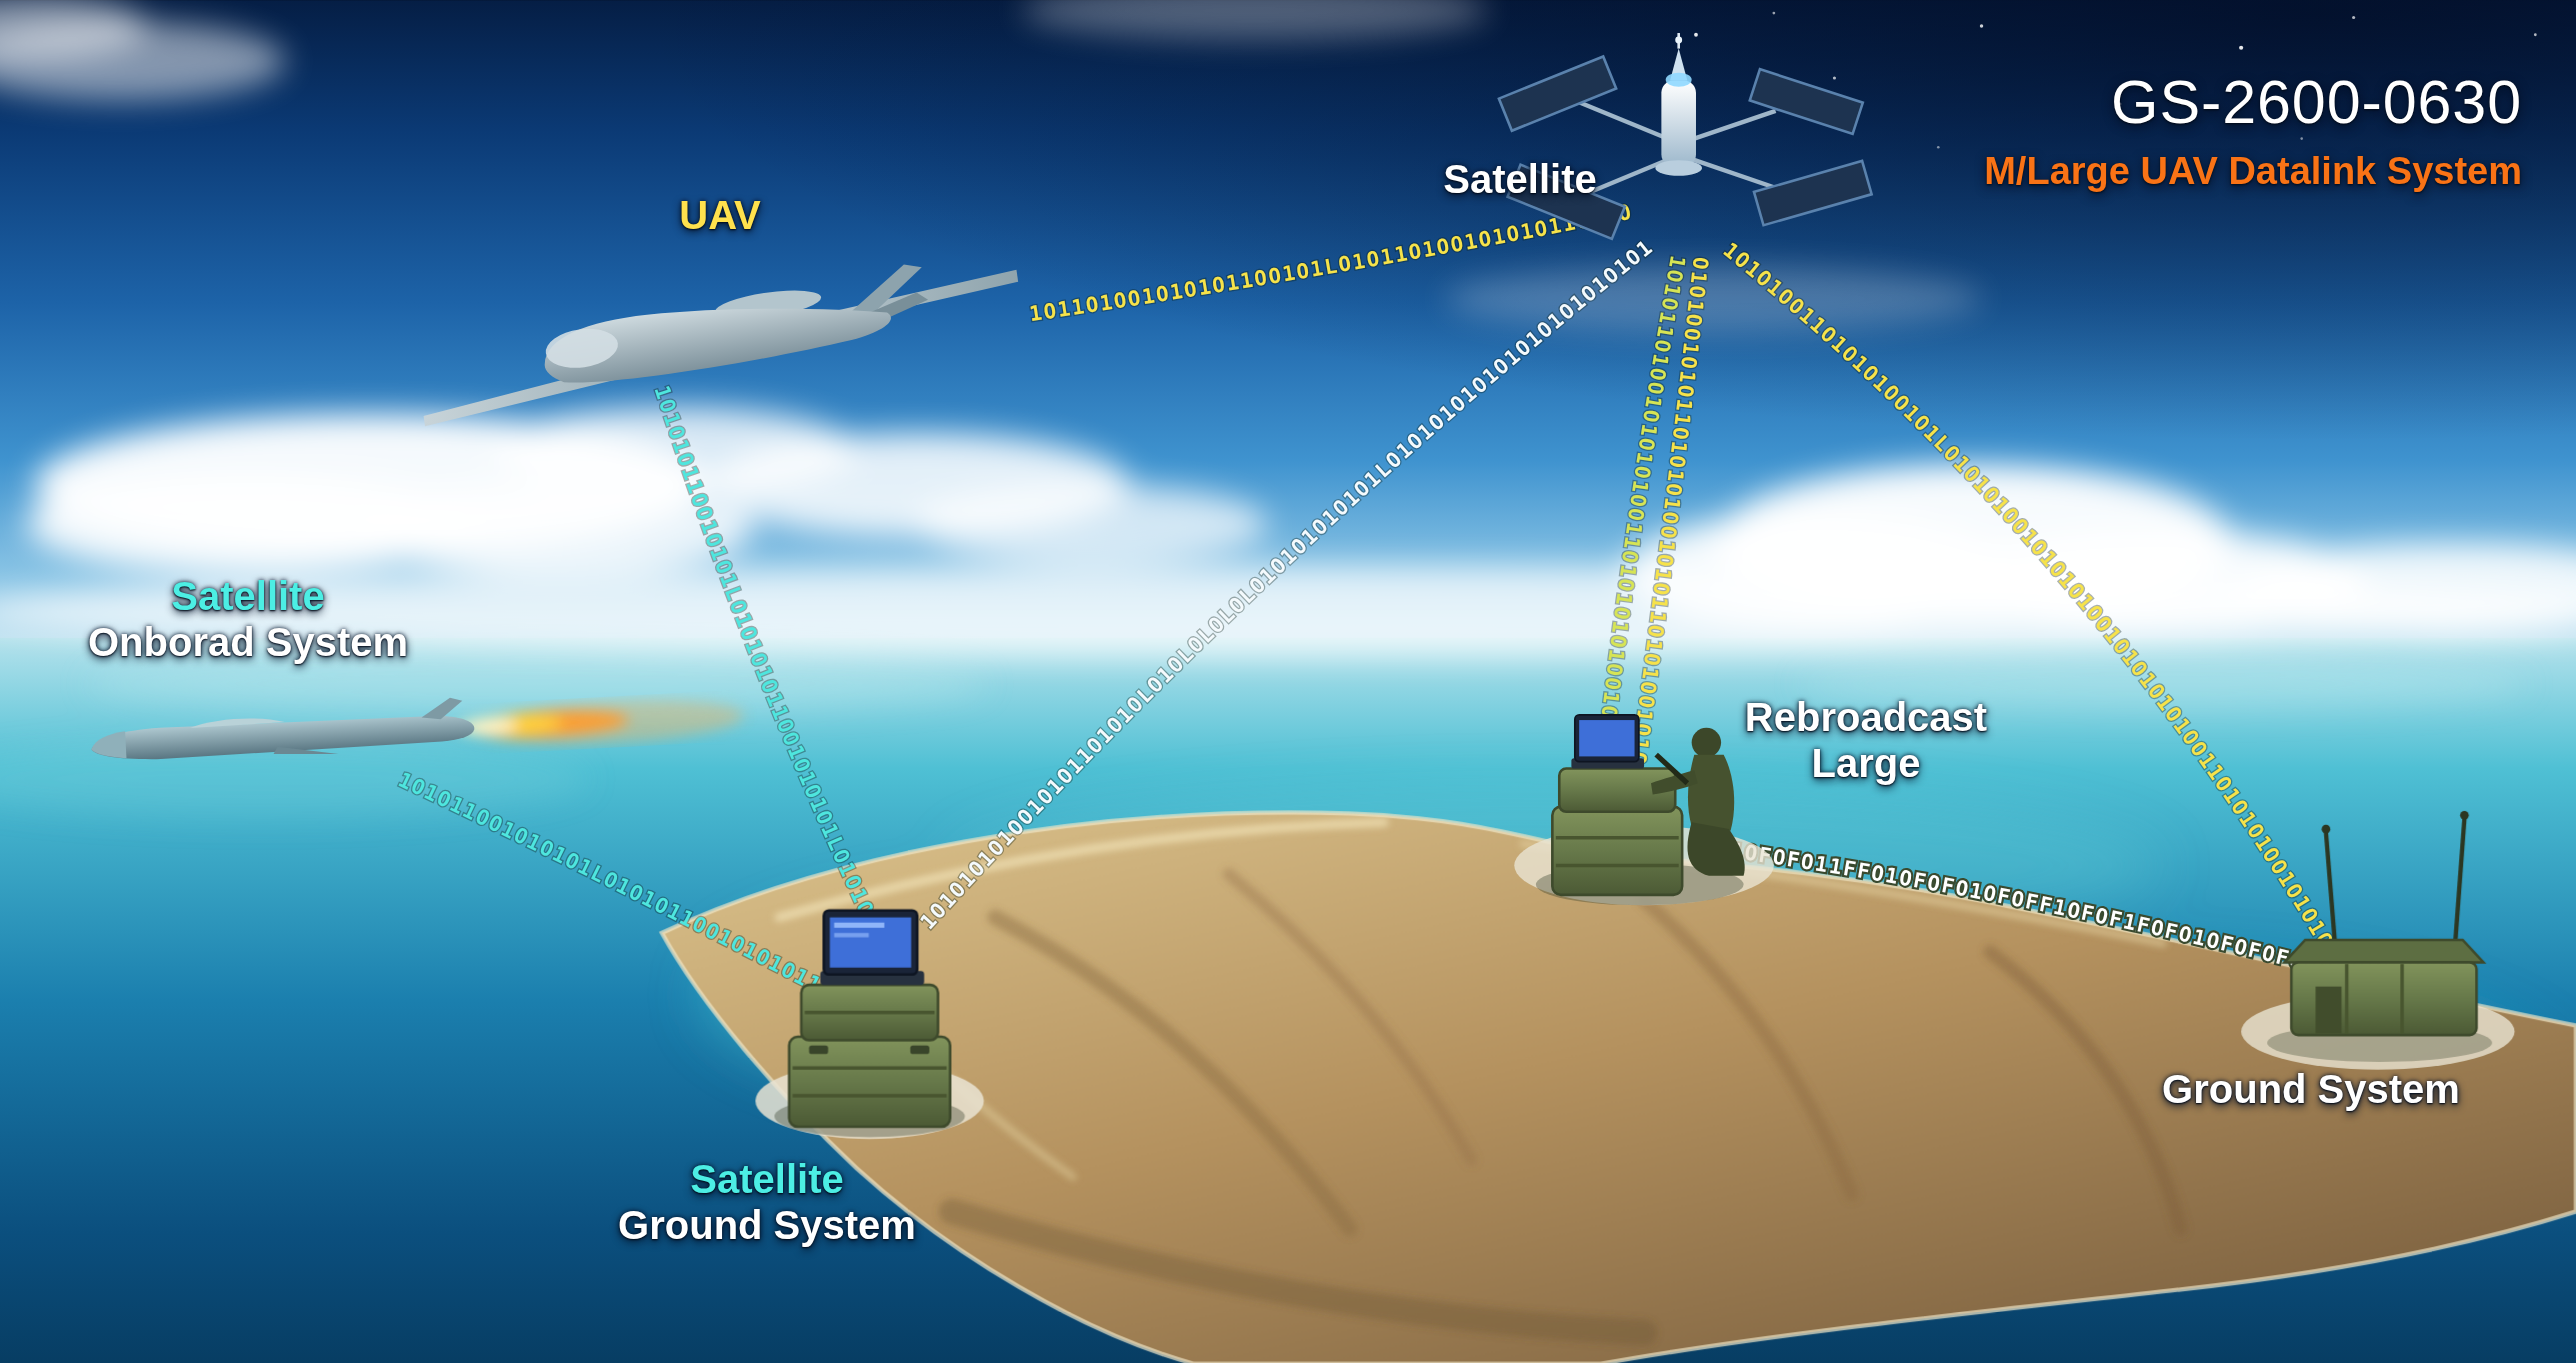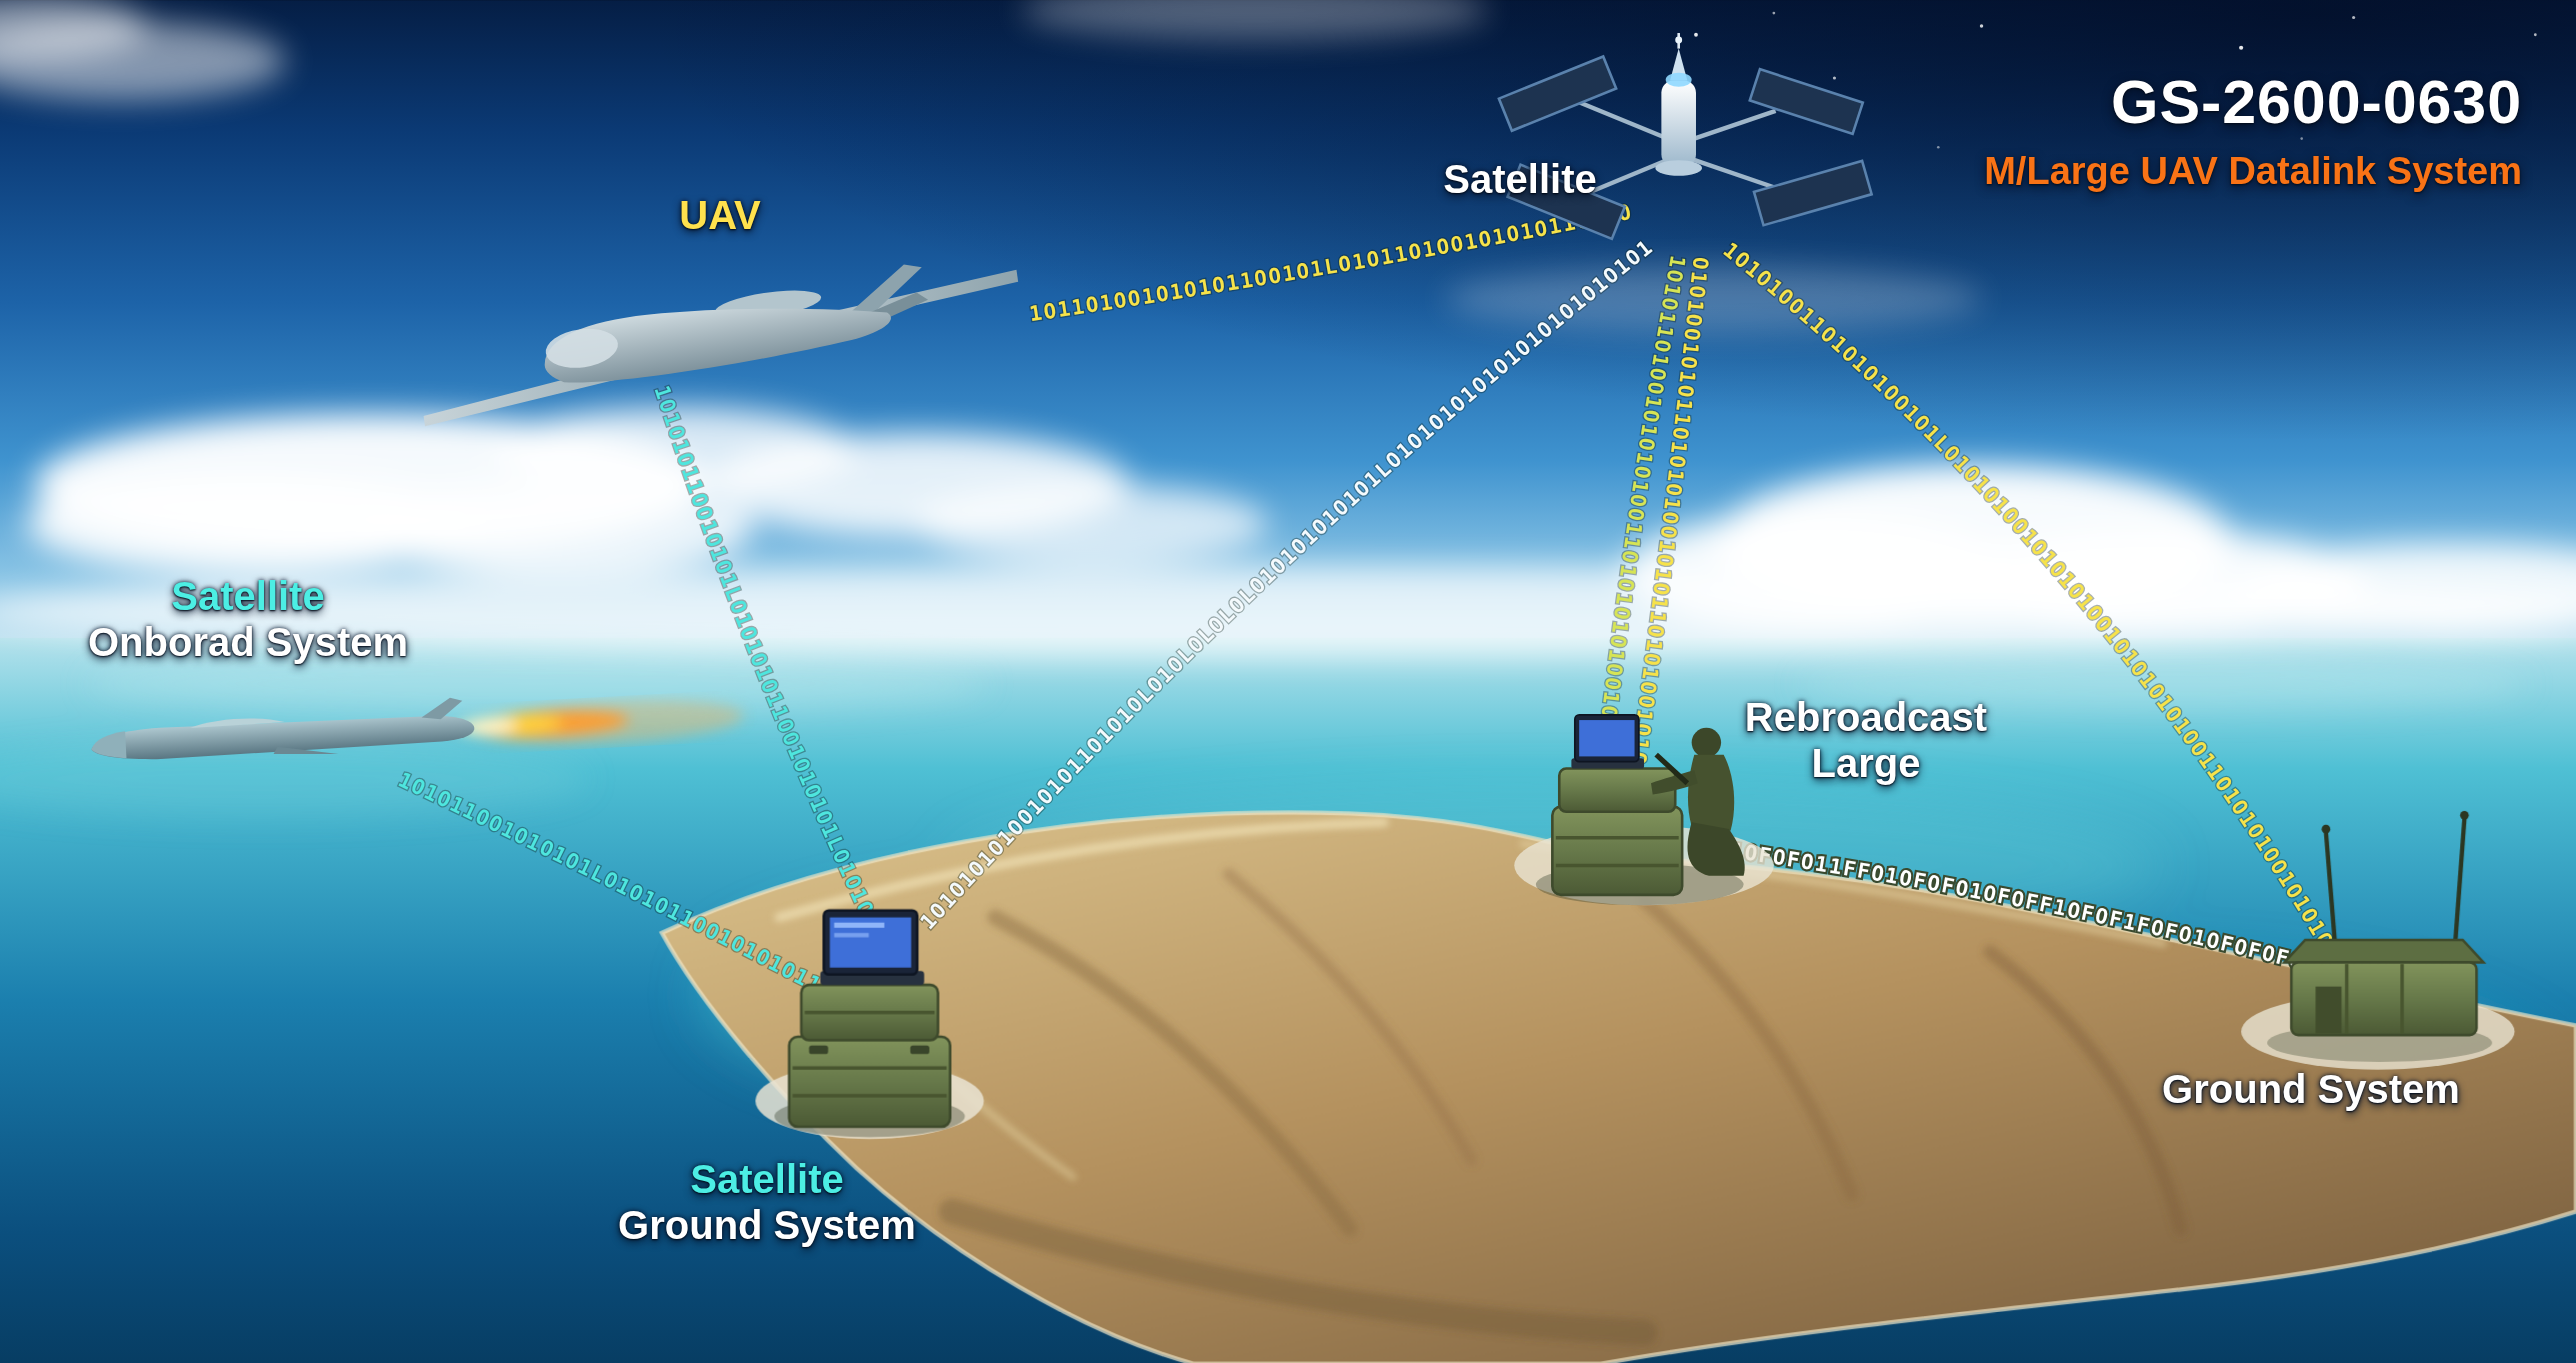--- a/index.html
+++ b/index.html
@@ -22,21 +22,21 @@
   }
   .label .line{font-size:40px;}
   .yellow{color:#ffe14d;}
   .cyan{color:#4ceee4;}
   .title-block{
     position:absolute;
     text-align:right;
     color:#ffffff;
     text-shadow:0 2.6px 10.4px rgba(2,12,32,.9), 0 0.9px 2.6px rgba(0,0,0,.8);
   }
-  .main-title{font-size:61px;font-weight:bold;letter-spacing:0.9px;}
+  .main-title{font-size:61px;font-weight:normal;letter-spacing:0.9px;}
   .sub-title{font-size:38px;font-weight:bold;color:#f97316;margin-top:13px;}
   .bin{
     font-family:"DejaVu Sans Mono", monospace;
     font-size:24px;
     font-weight:bold;
     letter-spacing:2px;
     stroke:rgba(10,30,20,.35);
     stroke-width:3px;
     paint-order:stroke;
   }

